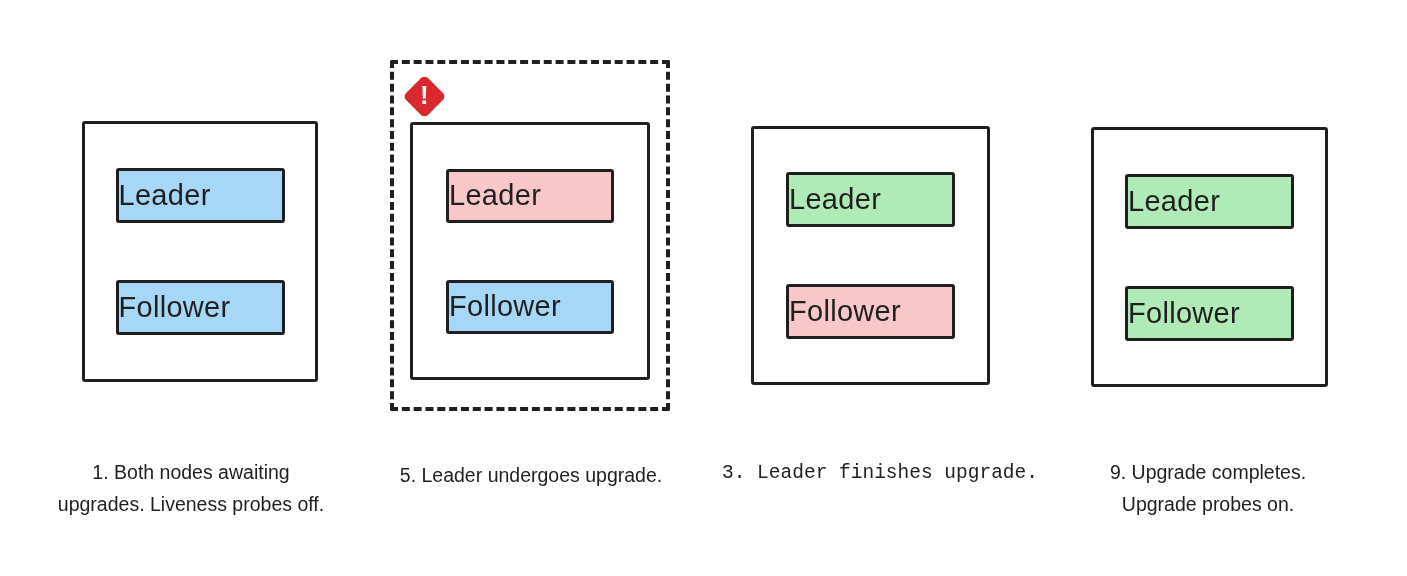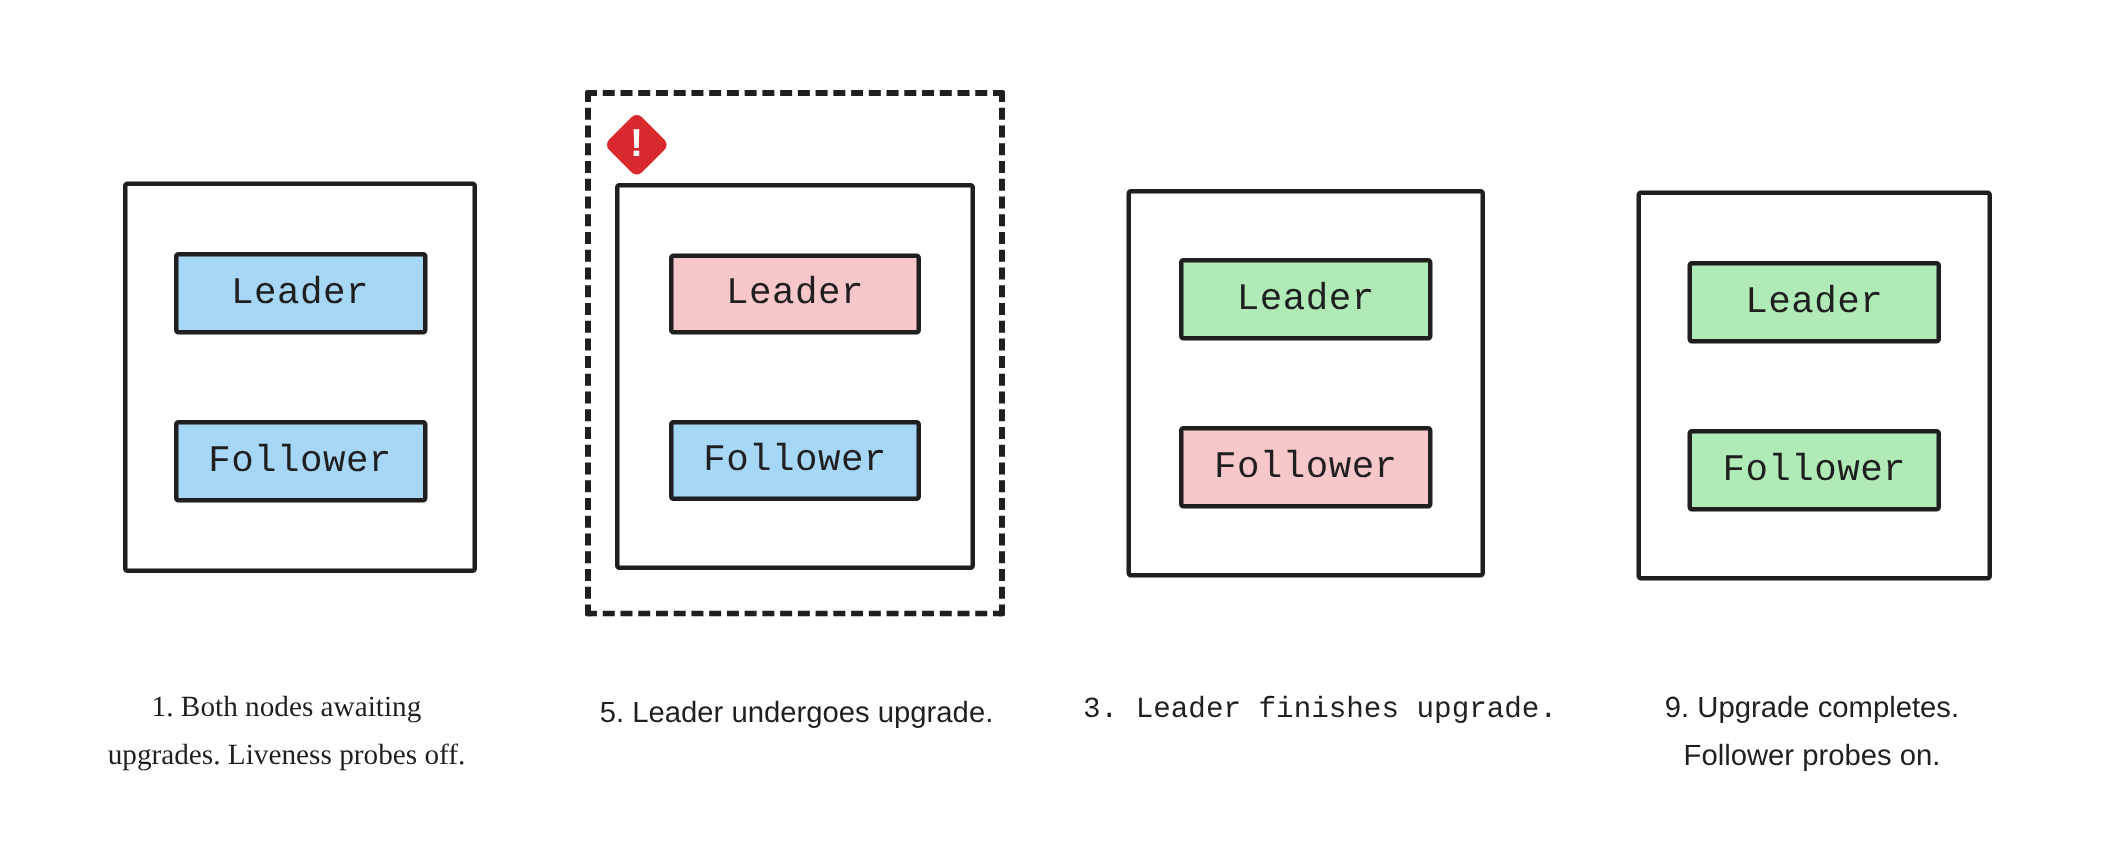--- a/index.html
+++ b/index.html
@@ -32,24 +32,23 @@
 
   
   .node {
     box-sizing: border-box;
     width: 169px;
     height: 55px;
     border: 3px solid #1f1f1f;
     border-radius: 3px;
     display: flex;
     align-items: center;
-    justify-content: center;
-    font-size: 25px;
+    justify-content: flex-start;
+    font-size: 29px;
     letter-spacing: 0.3px;
-    font-family: Liberation Mono, monospace;
   }
 
   
   .dashed-region {
     position: absolute;
     left: 390px;
     top: 60px;
     width: 280px;
     height: 351px;
     box-sizing: border-box;
@@ -109,21 +108,21 @@
 
   
   .caption {
     position: absolute;
     width: 340px;
     text-align: center;
     font-size: 19.5px;
     line-height: 32px;
     color: #1f1f1f;
   }
-  #cap1 { left: 21px;   top: 456px; font-family: Liberation Serif, serif; }
+  #cap1 { left: 21px;   top: 456px; }
   #cap2 { left: 361px;  top: 459px; }
   #cap3 { left: 710px;  top: 457px; font-family: Liberation Mono, monospace; }
   #cap4 { left: 1038px; top: 456px; }
 </style>
 </head>
 <body>
 
 <div class="canvas">
 
   <div class="outer-box" id="p1-box">
@@ -176,16 +175,16 @@
     <div>upgrades. Liveness probes off.</div>
   </div>
   <div class="caption" id="cap2">
     <div>5. Leader undergoes upgrade.</div>
   </div>
   <div class="caption" id="cap3">
     <div>3. Leader finishes upgrade.</div>
   </div>
   <div class="caption" id="cap4">
     <div>9. Upgrade completes.</div>
-    <div>Follower probes on.</div>
+    <div>Upgrade probes on.</div>
   </div>
 
 </div>
 
 </body></html>

